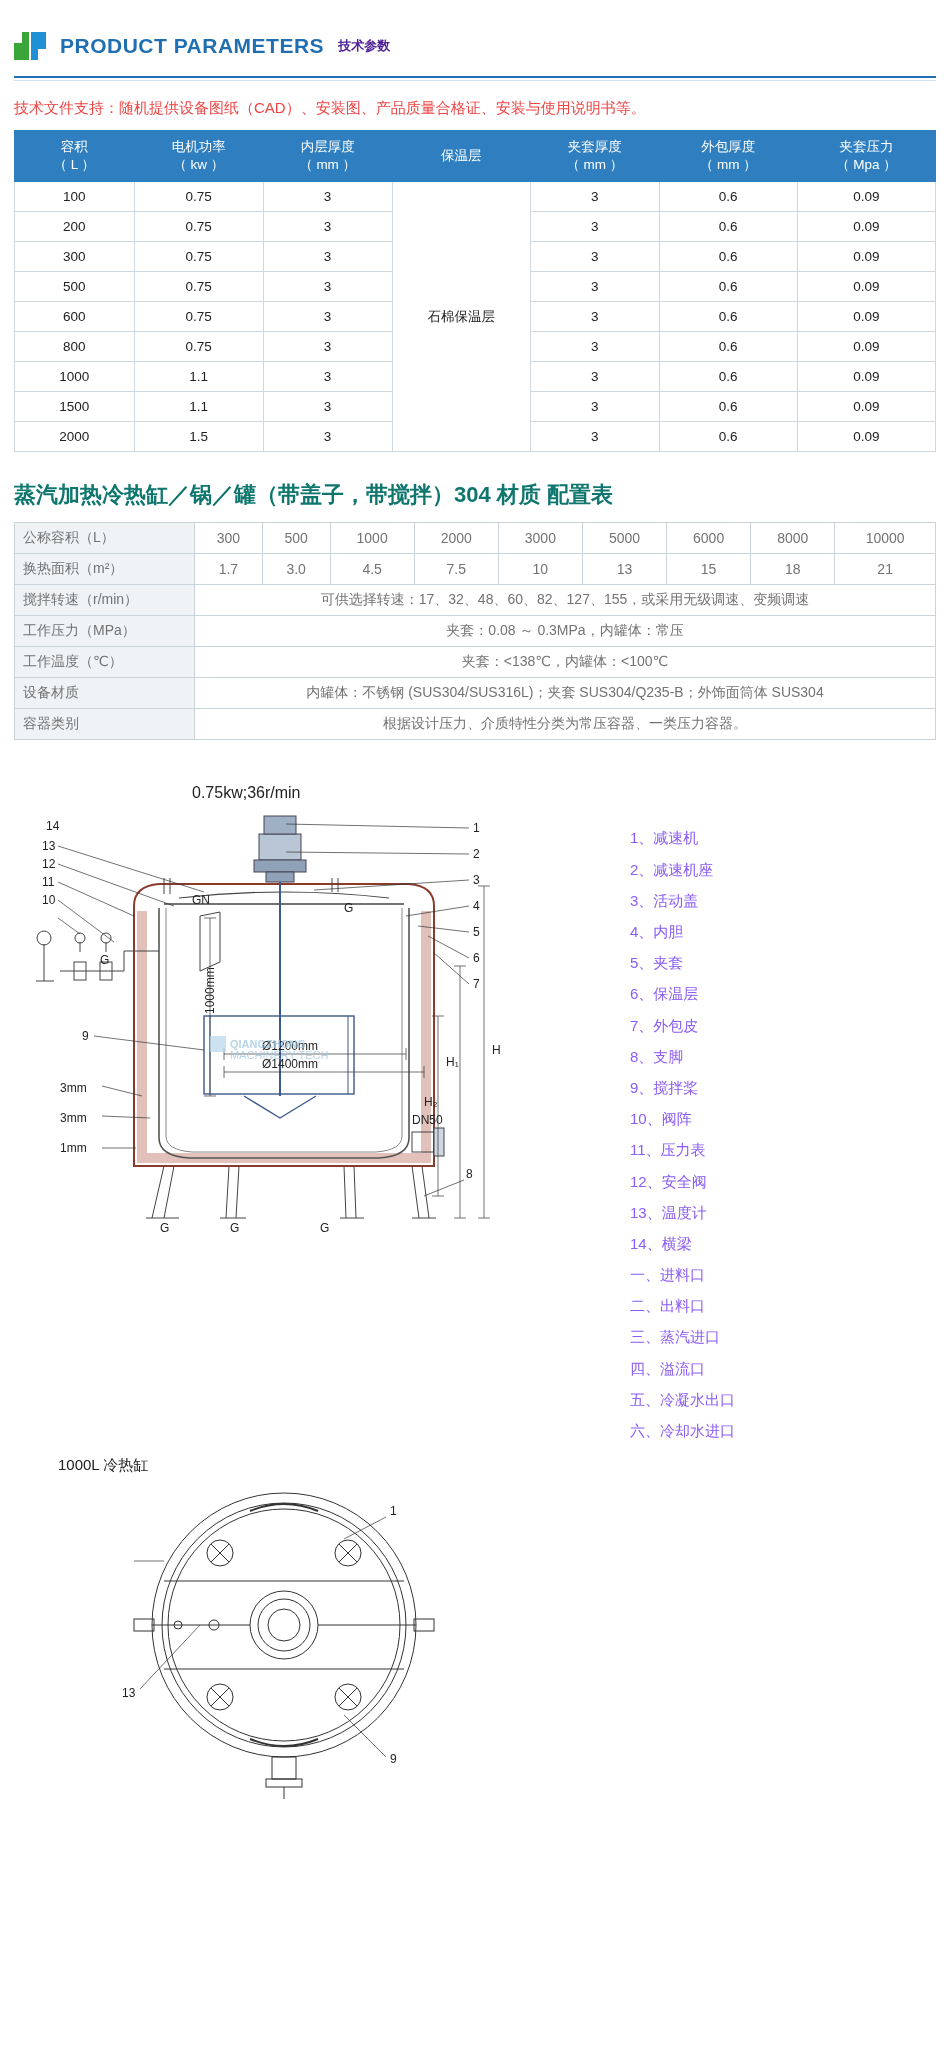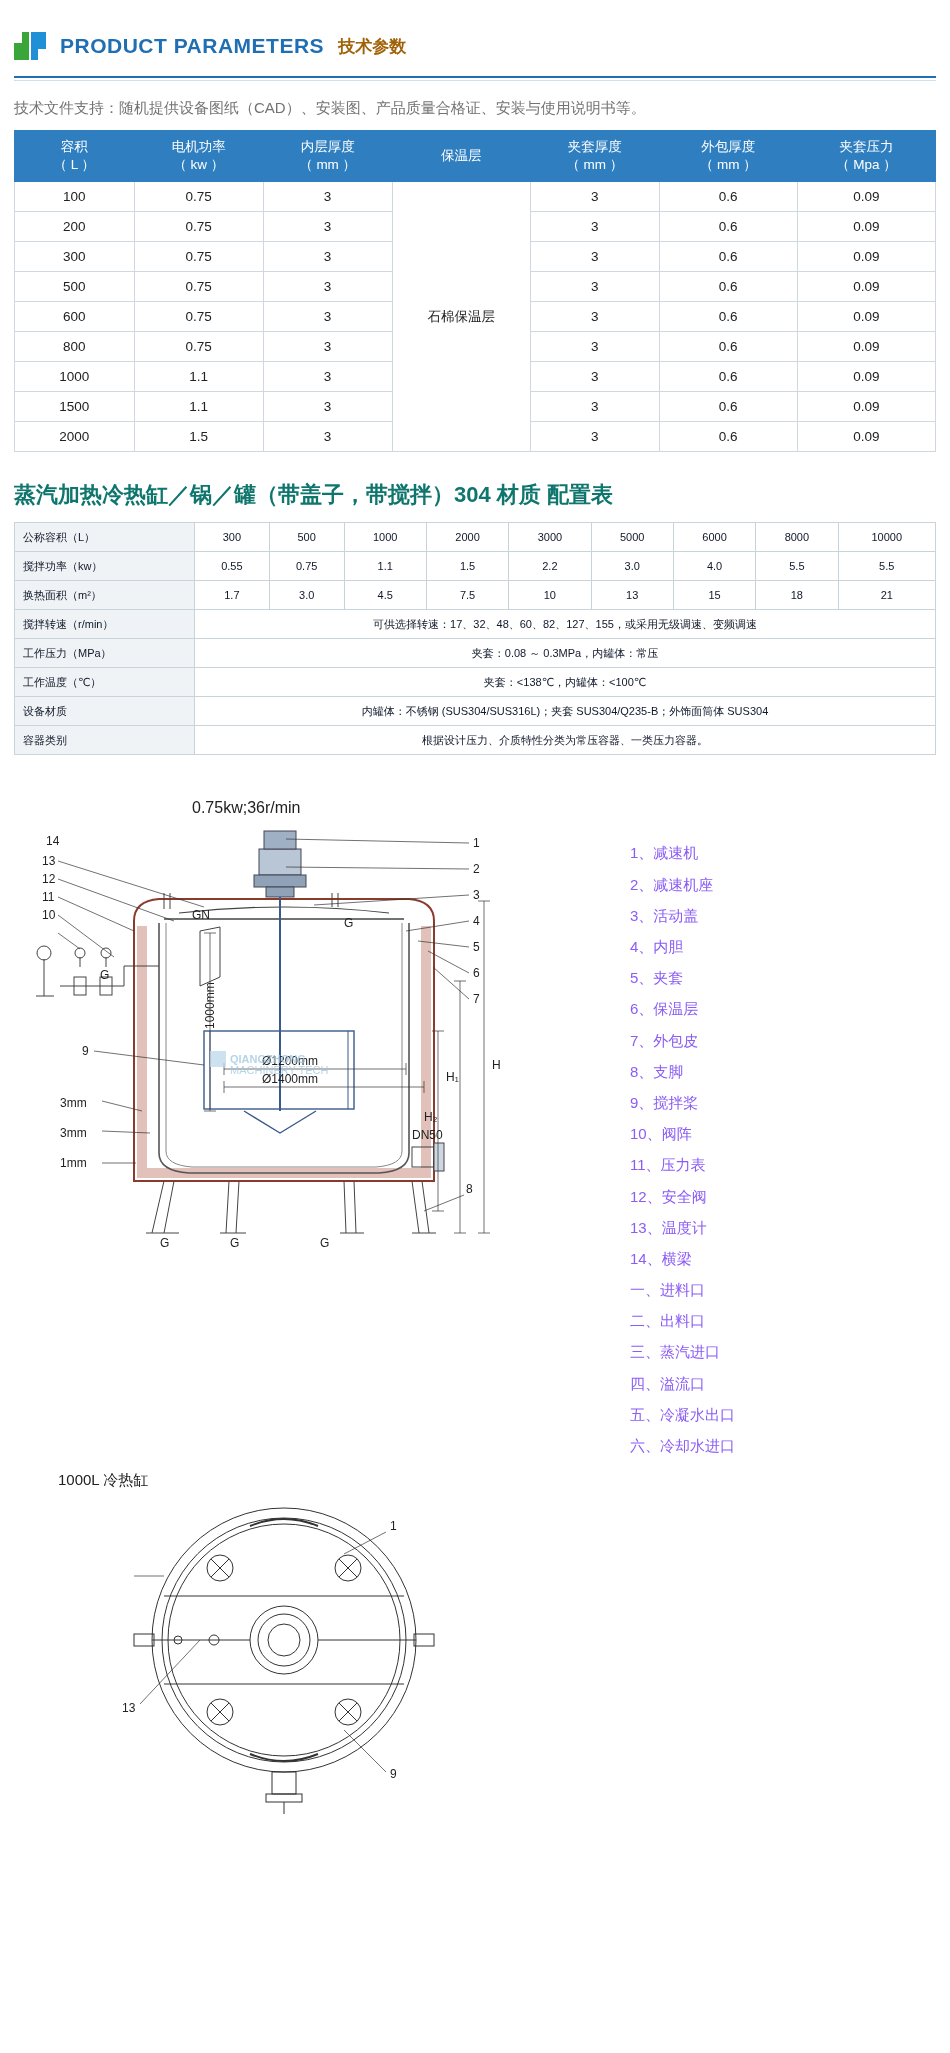--- a/index.html
+++ b/index.html
@@ -46,40 +46,40 @@
     position: absolute; left: 24px; top: 19px;
     width: 8px; height: 11px; background: #fff;
   }
   .header-title-en {
     font-size: 21px;
     letter-spacing: .5px;
     color: #1f6fb2;
     font-weight: bold;
   }
   .header-title-cn {
-    font-size: 17px;
-    color: #a16207;
+    font-size: 13px;
+    color: #4c1d95;
     margin-left: 14px;
     font-weight: bold;
   }
   .header-rule {
     height: 2px;
     background: #1f6fb2;
     margin: 4px 14px 0 14px;
   }
   .header-rule-light {
     height: 1px;
     background: #cfe0ee;
     margin: 2px 14px 0 14px;
   }
 
   
   .note {
     font-size: 15px;
-    color: #737373;
+    color: #ef4444;
     padding: 18px 14px 12px 14px;
   }
 
   
   .t1-wrap { padding: 0 14px; border-radius: 11px; }
   table.t1 {
     width: 100%;
     border-collapse: collapse;
     font-size: 13.5px;
     color: #222;
@@ -110,22 +110,22 @@
     font-weight: bold;
     color: #0f766e;
     padding: 28px 14px 12px 14px;
   }
 
   
   .t2-wrap { padding: 0 14px; }
   table.t2 {
     width: 100%;
     border-collapse: collapse;
-    font-size: 11px;
-    color: #0f172a;
+    font-size: 14px;
+    color: #737373;
   }
   table.t2 td, table.t2 th {
     border: 1px solid #c9d3da;
     padding: 6px 4px;
     height: 29px;
   }
   table.t2 td.lbl {
     background: #f0f3f5;
     text-align: left;
     padding-left: 8px;
@@ -312,32 +312,20 @@
           <td class="lbl">公称容积（L）</td>
           <td class="val">300</td>
           <td class="val">500</td>
           <td class="val">1000</td>
           <td class="val">2000</td>
           <td class="val">3000</td>
           <td class="val">5000</td>
           <td class="val">6000</td>
           <td class="val">8000</td>
           <td class="val">10000</td>
-        </tr>
-        <tr>
-          <td class="lbl">搅拌功率（kw）</td>
-          <td class="val">0.55</td>
-          <td class="val">0.75</td>
-          <td class="val">1.1</td>
-          <td class="val">1.5</td>
-          <td class="val">2.2</td>
-          <td class="val">3.0</td>
-          <td class="val">4.0</td>
-          <td class="val">5.5</td>
-          <td class="val">5.5</td>
         </tr>
         <tr>
           <td class="lbl">换热面积（m²）</td>
           <td class="val">1.7</td>
           <td class="val">3.0</td>
           <td class="val">4.5</td>
           <td class="val">7.5</td>
           <td class="val">10</td>
           <td class="val">13</td>
           <td class="val">15</td>

